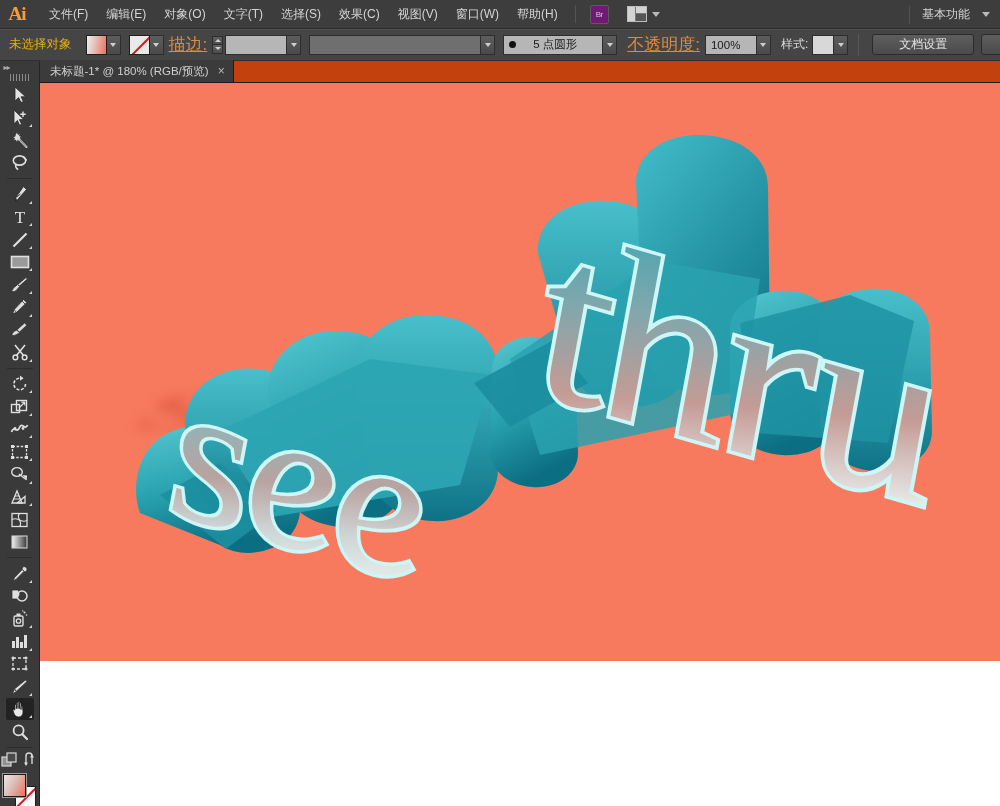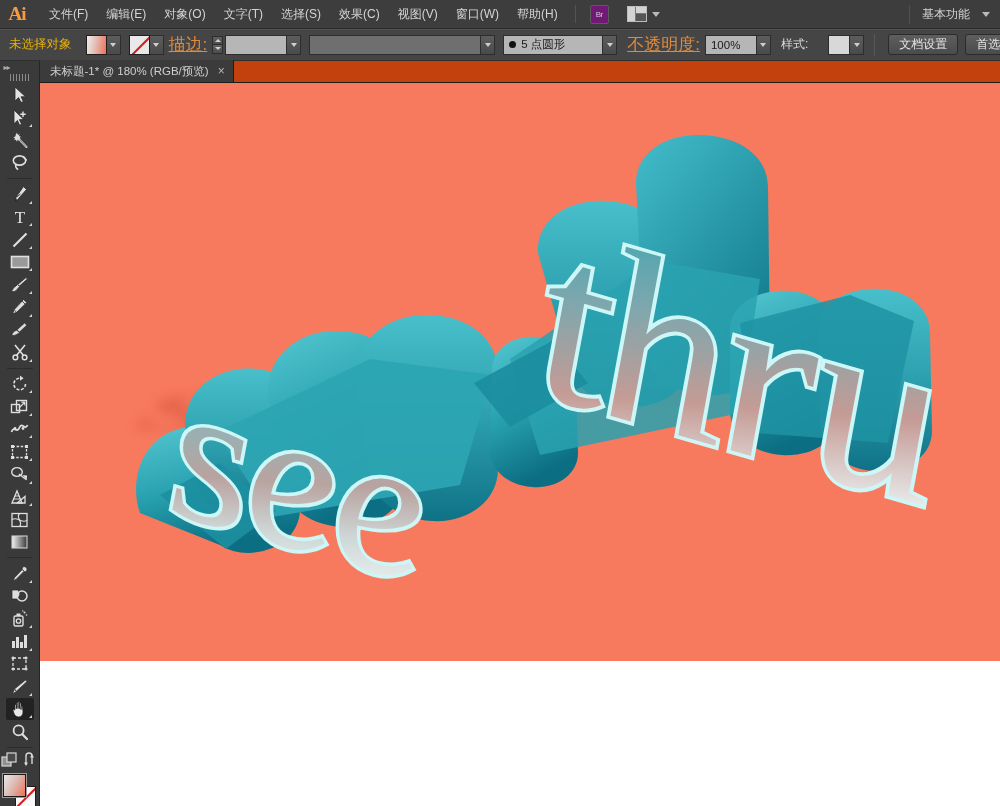--- a/index.html
+++ b/index.html
@@ -87,43 +87,43 @@
     background:#d31b1b; transform:rotate(-45deg);
   }
   .dd-btn {
     width:14px; height:20px; background:linear-gradient(#5d5d5d,#4a4a4a);
     border:1px solid #2d2d2d; border-left:none;
     display:flex;align-items:center;justify-content:center;
   }
   .dd-btn .tri { width:0;height:0;border-left:3.5px solid transparent;border-right:3.5px solid transparent;border-top:4px solid #cfcfcf;}
 
   .ctl-link { color:#e08a3c; font-size:17px; text-decoration:underline; margin:0 5px 0 2px; white-space:nowrap;}
-  .ctl-text { color:#d9d9d9; font-size:12px; margin:0 20px 0 2px; white-space:nowrap;}
+  .ctl-text { color:#d9d9d9; font-size:12px; margin:0 4px 0 2px; white-space:nowrap;}
 
   .stepper { display:flex;flex-direction:column; margin-right:2px; }
   .stepper .up,.stepper .dn{
     width:11px;height:9px;background:linear-gradient(#606060,#4c4c4c);border:1px solid #2d2d2d;
     display:flex;align-items:center;justify-content:center;
   }
   .stepper .dn{ border-top:none; }
   .stepper .up i{width:0;height:0;border-left:3px solid transparent;border-right:3px solid transparent;border-bottom:3.5px solid #d2d2d2;}
   .stepper .dn i{width:0;height:0;border-left:3px solid transparent;border-right:3px solid transparent;border-top:3.5px solid #d2d2d2;}
 
   .field {
     height:20px; background:#b6b6b6; border:1px solid #2d2d2d;
-    display:flex;align-items:center; color:#1a1a1a; font-size:11.5px; padding:0 5px;
+    display:flex;align-items:center; color:#1a1a1a; font-size:11.5px; padding:0 5px;gap:12px;
   }
   .field.dark { background:#6f6f6f; color:#e0e0e0; }
   .field.w60{width:62px;} .field.w100{width:100px;} .field.w170{width:172px;}
   .field.w52{width:52px;} .field.w22{width:22px;}
   .field-combo { display:flex; align-items:stretch; height:20px; }
   .stroke-dot{ width:7px;height:7px;border-radius:50%;background:#111; margin-right:5px;}
 
   .btn {
-    height:21px; padding:0 10px; background:linear-gradient(#5e5e5e,#4b4b4b);
+    height:21px; padding:0 26px; background:linear-gradient(#5e5e5e,#4b4b4b);
     border:1px solid #2b2b2b; border-radius:3px; color:#e6e6e6; font-size:12px;
     display:flex;align-items:center;justify-content:center; margin-left:7px; white-space:nowrap;
   }
 
   .doc-icon { width:17px;height:14px; margin-left:12px; position:relative; }
 
   
   .tabbar {
     position:absolute; left:40px; top:61px; width:960px; height:22px;
     background:#c2410c; border-bottom:1px solid #1d1d1d;

